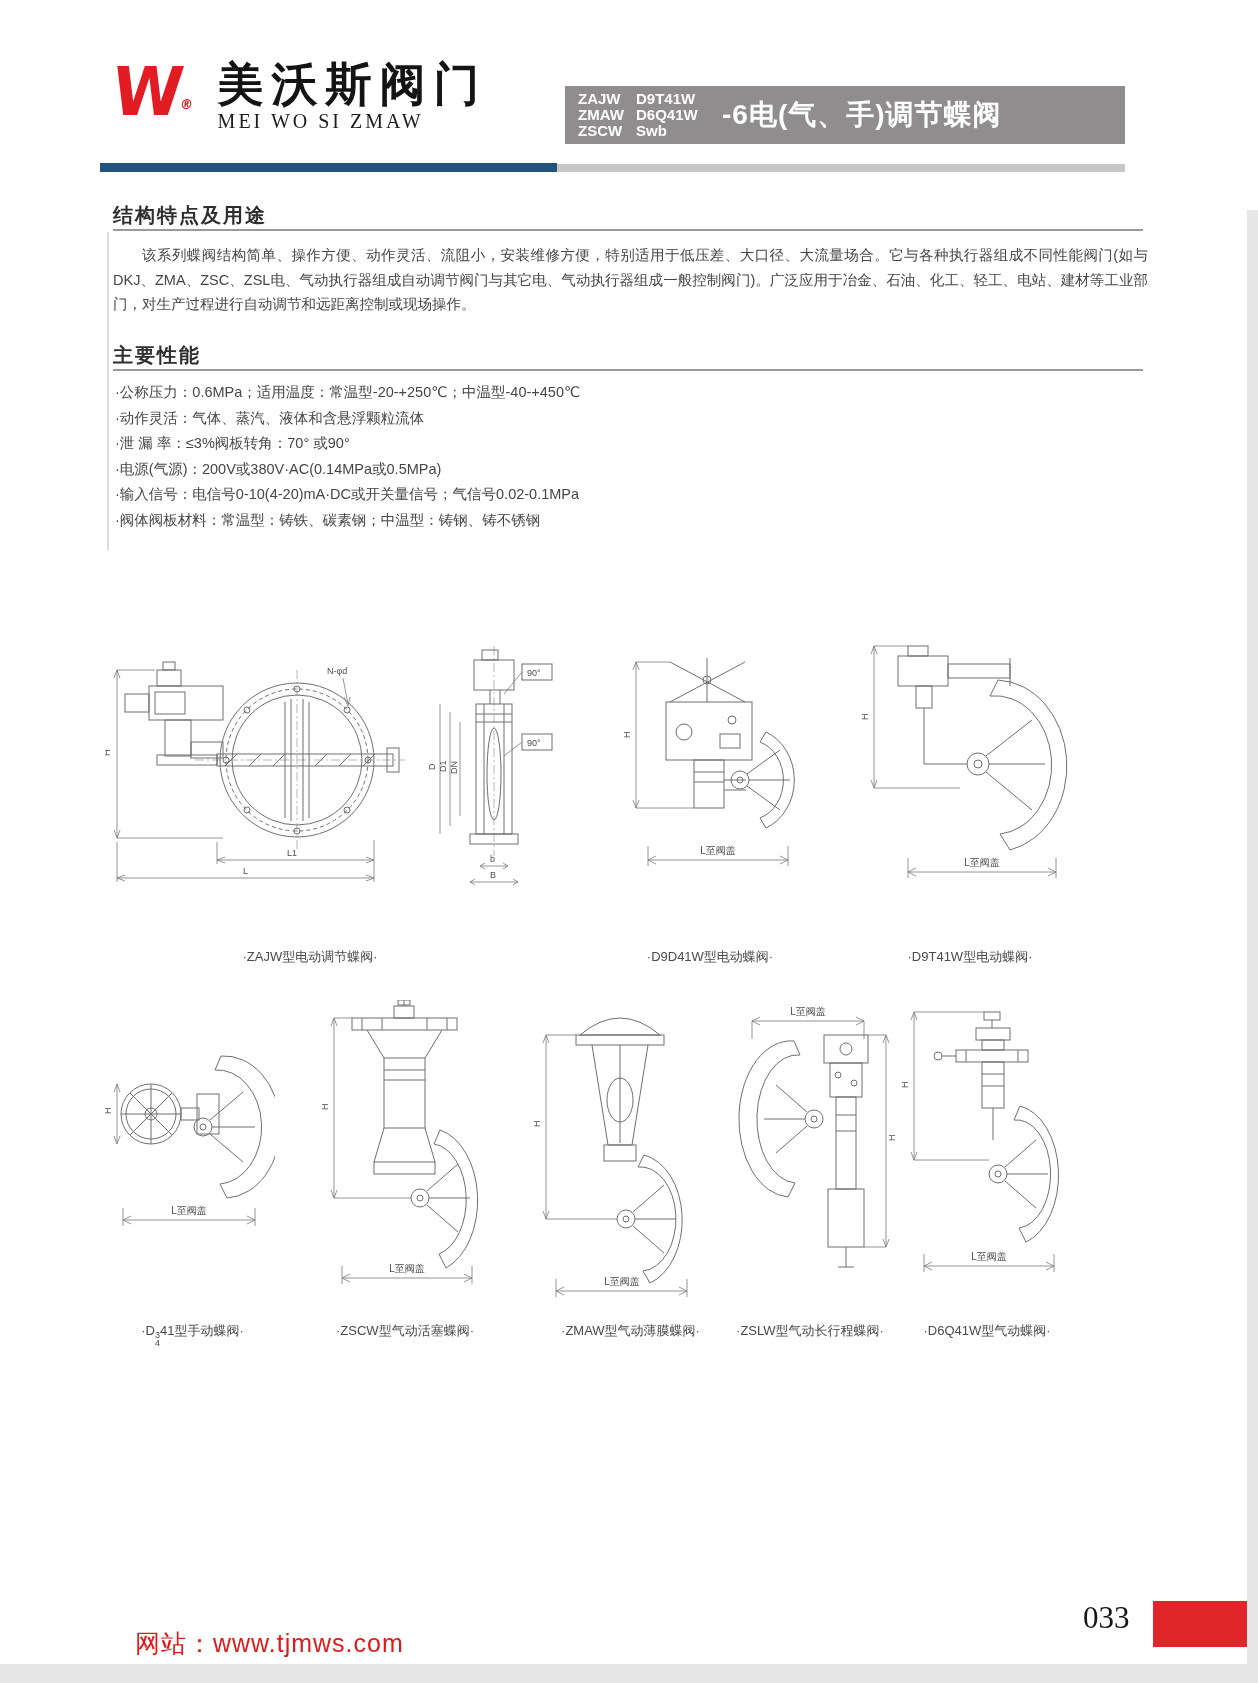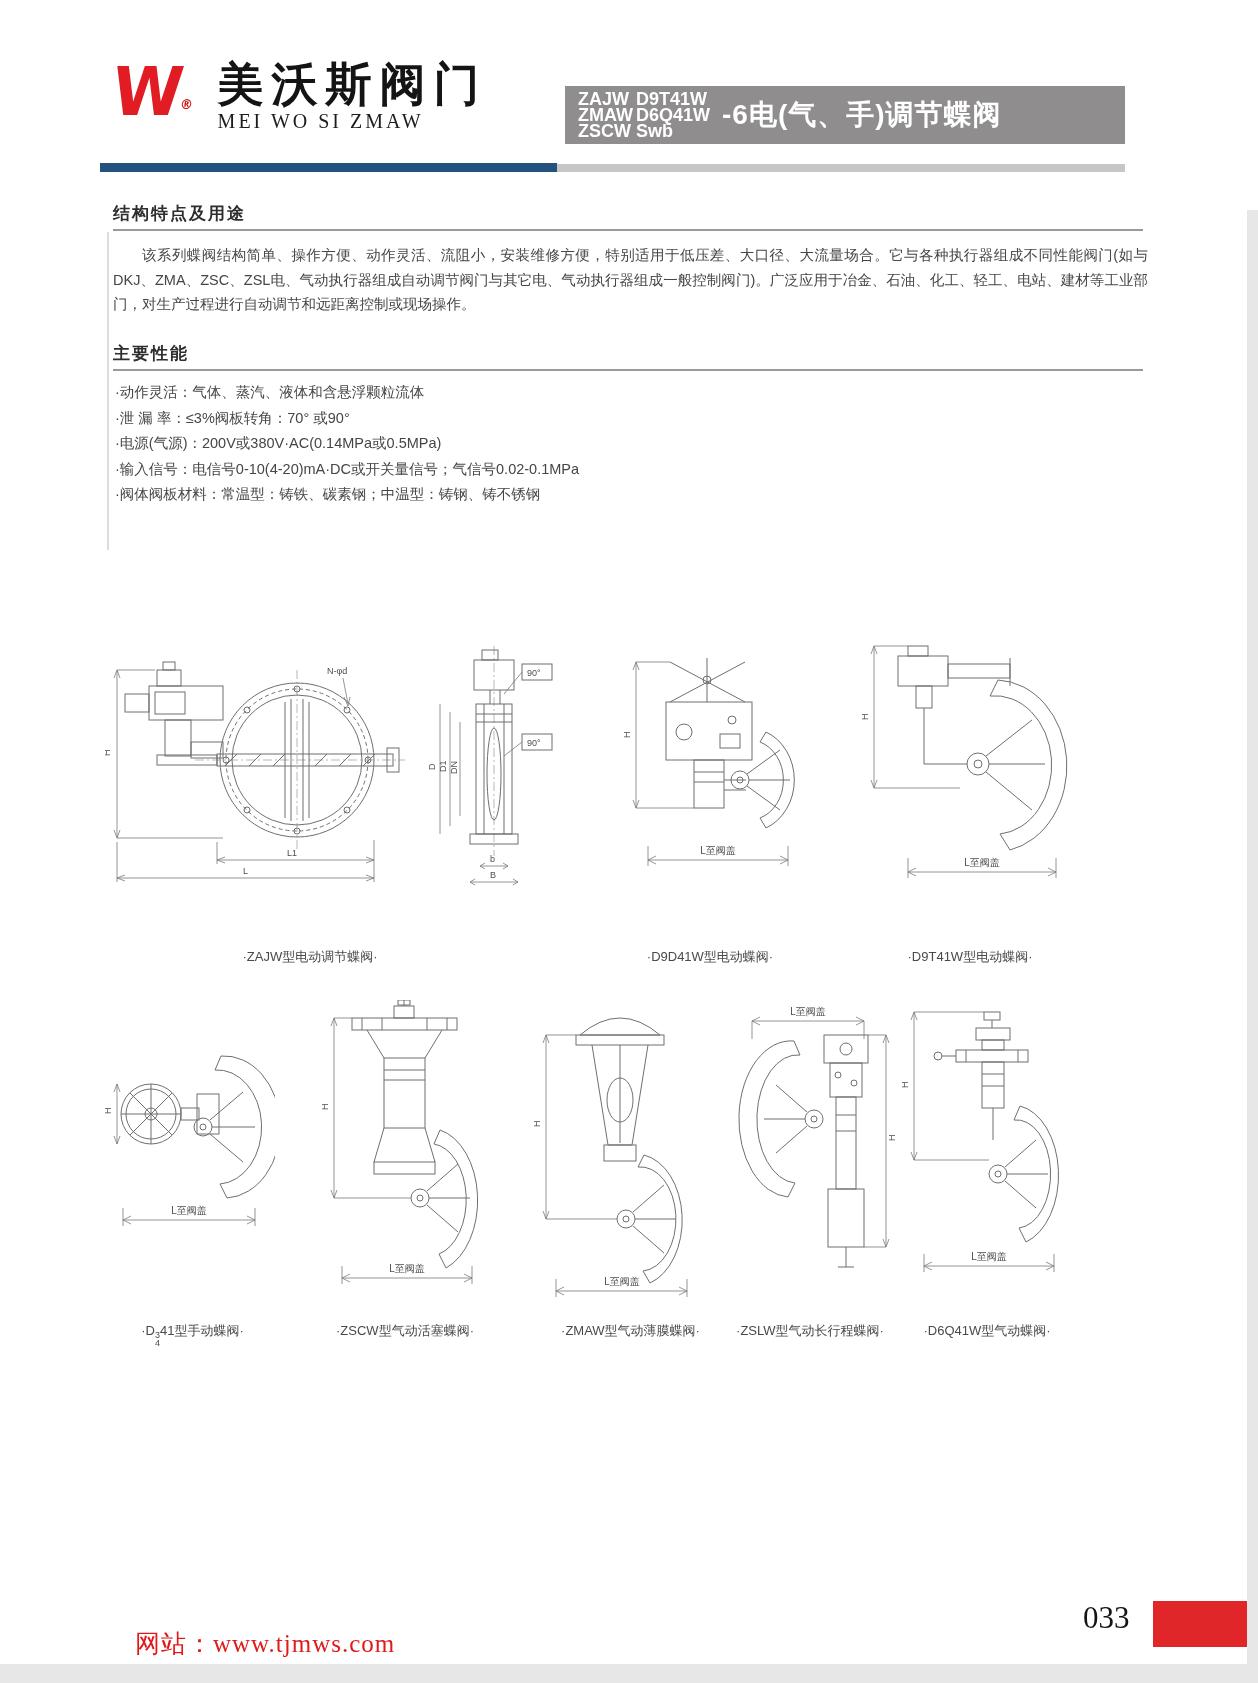--- a/index.html
+++ b/index.html
@@ -10,50 +10,50 @@
   .logo-mark{font-family:"DejaVu Sans",sans-serif;font-weight:900;font-size:64px;line-height:64px;
              color:#e11c22;transform:skewX(-6deg) scaleY(1.05);letter-spacing:-4px;}
   .logo-reg{font-size:13px;color:#c11;vertical-align:6px;margin-left:2px;font-weight:bold;}
   .brand{margin-left:28px;text-align:left;}
   .brand-cn{font-family:"Liberation Serif","DejaVu Serif",serif;font-weight:bold;font-size:46px;
             line-height:50px;color:#141414;letter-spacing:8px;white-space:nowrap;}
   .brand-en{font-family:"Liberation Serif","DejaVu Serif",serif;font-size:20px;color:#1c1c1c;
             letter-spacing:3px;margin-top:0px;}
   .model-box{position:absolute;left:565px;top:86px;width:560px;height:58px;background:#8f8d8e;
              display:flex;align-items:center;box-sizing:border-box;padding-left:13px;}
-  .model-col{color:#fff;font-size:18px;line-height:16px;font-weight:bold;}
+  .model-col{color:#fff;font-size:15px;line-height:16px;font-weight:bold;}
   .model-col.codes{width:58px;}
   .model-col.types{width:86px;}
   .model-title{color:#fff;font-size:28px;font-weight:bold;letter-spacing:1px;white-space:nowrap;}
   .bar-blue{position:absolute;left:100px;top:163px;width:457px;height:9px;background:#24527e;}
   .bar-gray{position:absolute;left:557px;top:164px;width:568px;height:8px;background:#c6c6c6;}
   
   .vline{position:absolute;left:107px;top:232px;width:2px;height:318px;background:#dcdcdc;}
-  .sec-head{position:absolute;left:113px;font-size:17px;font-weight:bold;color:#2e2e2e;letter-spacing:2px;}
+  .sec-head{position:absolute;left:113px;font-size:20px;font-weight:bold;color:#2e2e2e;letter-spacing:2px;}
   .sec-rule{position:absolute;left:113px;width:1030px;height:2px;background:#9a9a9a;}
   .features-p{position:absolute;left:113px;top:243px;width:1035px;font-size:14.5px;line-height:24.5px;
               color:#464646;text-align:justify;text-indent:2em;}
   .perf-list{position:absolute;left:115px;top:380px;margin:0;padding:0;list-style:none;
              font-size:14.5px;line-height:25.5px;color:#464646;}
   
   .dwg{position:absolute;}
   svg.tech{display:block;}
   svg.tech line,svg.tech path,svg.tech rect,svg.tech circle,svg.tech ellipse,svg.tech polyline{
       stroke:#6f6f6f;stroke-width:1;fill:none;}
   svg.tech .cl{stroke:#a5a5a5;stroke-width:.8;stroke-dasharray:9 3 2 3;}
   svg.tech .dash{stroke-dasharray:4 3;}
   svg.tech .dim{stroke:#7a7a7a;stroke-width:.8;}
   svg.tech text{stroke:none;fill:#4d4d4d;font-size:9px;font-family:"Liberation Sans",sans-serif;}
   svg.tech text.big{font-size:10px;}
   .cap{position:absolute;top:948px;font-size:13px;color:#4a4a4a;text-align:center;white-space:nowrap;}
   .cap2{top:1322px;}
   .frac{display:inline-flex;flex-direction:column;font-size:9px;line-height:8px;text-align:center;
         vertical-align:-3px;}
   
-  .site{position:absolute;left:135px;top:1627px;font-family:Liberation Serif, serif;
+  .site{position:absolute;left:135px;top:1627px;font-family:Liberation Sans, sans-serif;
         font-size:25px;color:#e01a1a;letter-spacing:1px;}
   .site a{color:#e01a1a;text-decoration:none;}
   .pagenum{position:absolute;left:1083px;top:1600px;font-family:"Liberation Serif","DejaVu Serif",serif;
            font-size:31px;color:#141414;}
   .redblock{position:absolute;left:1153px;top:1601px;width:105px;height:46px;background:#e02629;}
   .edge-right{position:absolute;left:1247px;top:210px;width:11px;height:1473px;background:#e7e7e7;}
   .edge-bottom{position:absolute;left:0px;top:1664px;width:1258px;height:19px;background:#e7e7e7;}
 </style>
 </head>
 <body>
@@ -88,20 +88,21 @@
   <div class="bar-gray"></div>
 
   <div class="vline"></div>
   <div class="sec-head" style="top:202px">结构特点及用途</div>
   <div class="sec-rule" style="top:229px"></div>
   <div class="features-p">该系列蝶阀结构简单、操作方便、动作灵活、流阻小，安装维修方便，特别适用于低压差、大口径、大流量场合。它与各种执行器组成不同性能阀门(如与DKJ、ZMA、ZSC、ZSL电、气动执行器组成自动调节阀门与其它电、气动执行器组成一般控制阀门)。广泛应用于冶金、石油、化工、轻工、电站、建材等工业部门，对生产过程进行自动调节和远距离控制或现场操作。</div>
 
   <div class="sec-head" style="top:342px">主要性能</div>
   <div class="sec-rule" style="top:369px"></div>
   <ul class="perf-list">
+    <li>·公称压力：0.6MPa；适用温度：常温型-20-+250℃；中温型-40-+450℃</li>
     <li>·动作灵活：气体、蒸汽、液体和含悬浮颗粒流体</li>
     <li>·泄 漏 率：≤3%阀板转角：70° 或90°</li>
     <li>·电源(气源)：200V或380V·AC(0.14MPa或0.5MPa)</li>
     <li>·输入信号：电信号0-10(4-20)mA·DC或开关量信号；气信号0.02-0.1MPa</li>
     <li>·阀体阀板材料：常温型：铸铁、碳素钢；中温型：铸钢、铸不锈钢</li>
   </ul>
 
   <div class="dwg" style="left:105px;top:642px">
     <svg class="tech" width="300" height="248" viewBox="0 0 300 248">
       <line class="cl" x1="90" y1="118" x2="300" y2="118"></line>

